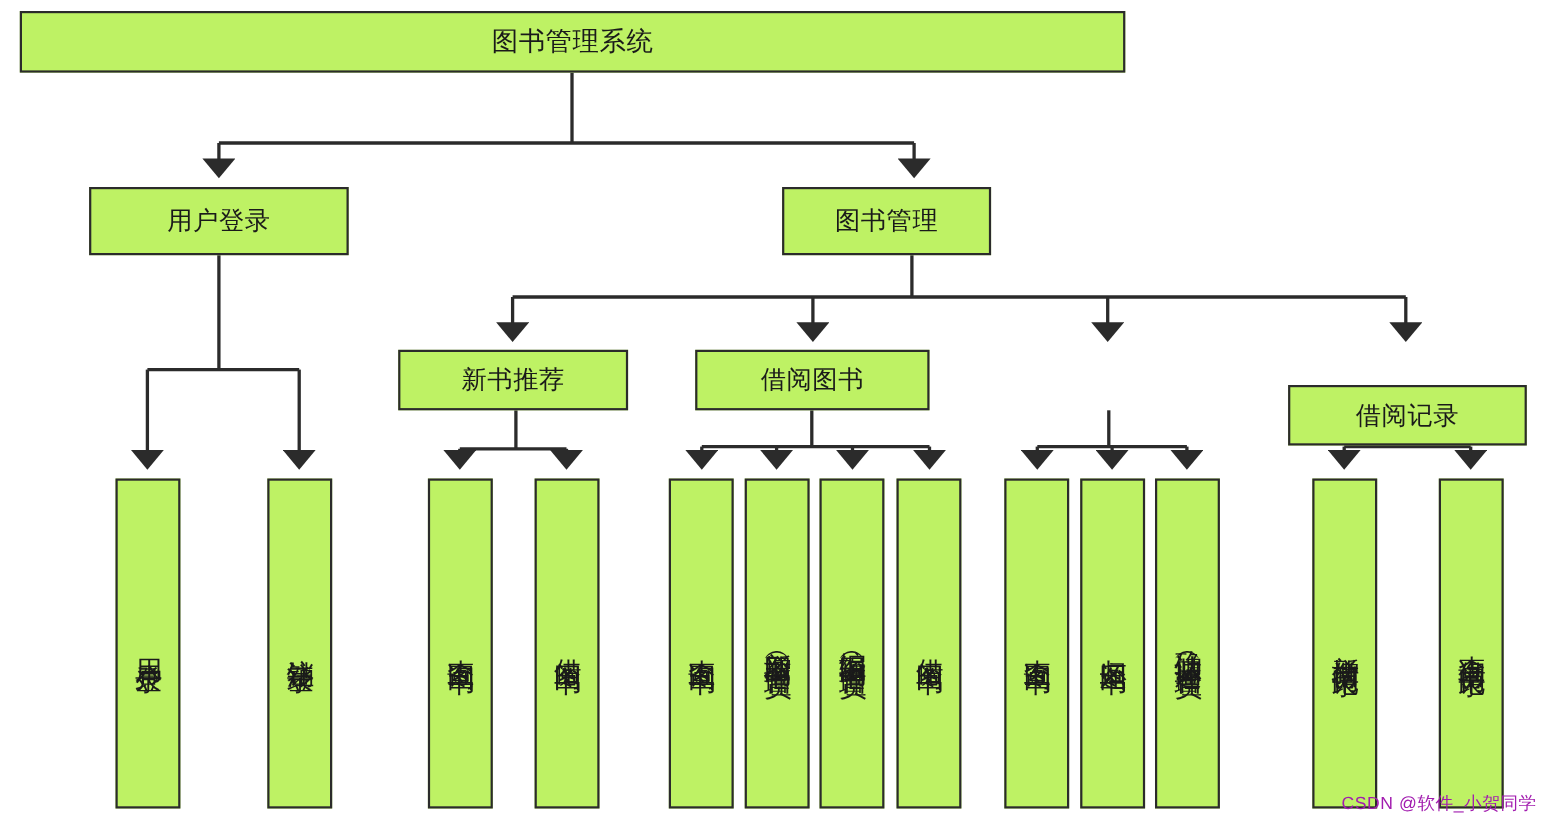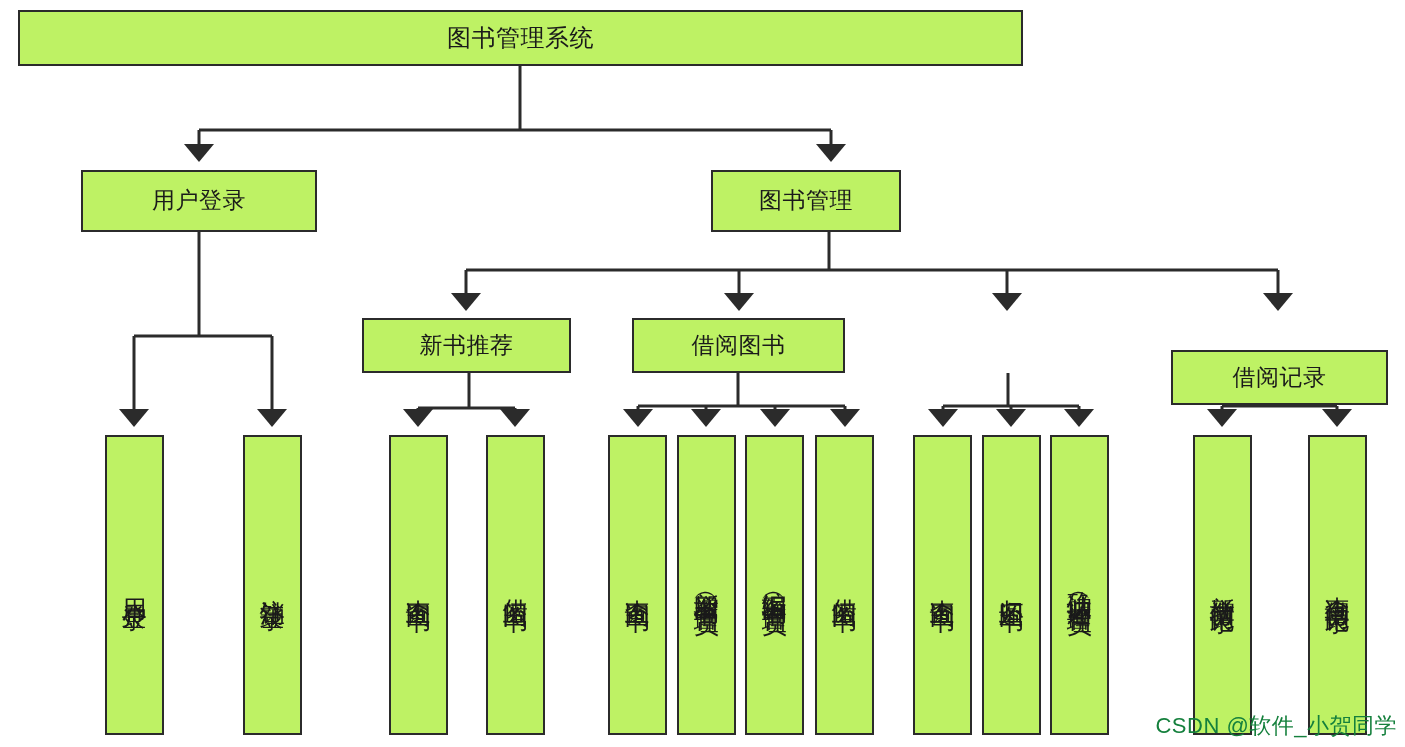--- a/index.html
+++ b/index.html
@@ -60,22 +60,22 @@
     font-size: 25px;
     line-height: 1.05;
     letter-spacing: 3px;
     white-space: nowrap;
     max-height: 290px;
   }
   #watermark {
     position: absolute;
     right: 8px;
     bottom: 6px;
-    font-size: 22px;
-    color: #15803d;
+    font-size: 16px;
+    color: #a21caf;
     white-space: nowrap;
     letter-spacing: 0.5px;
     font-family: "Liberation Sans", "DejaVu Sans", sans-serif;
   }
 </style>
 </head>
 <body>
 
 <div id="canvas">
 

